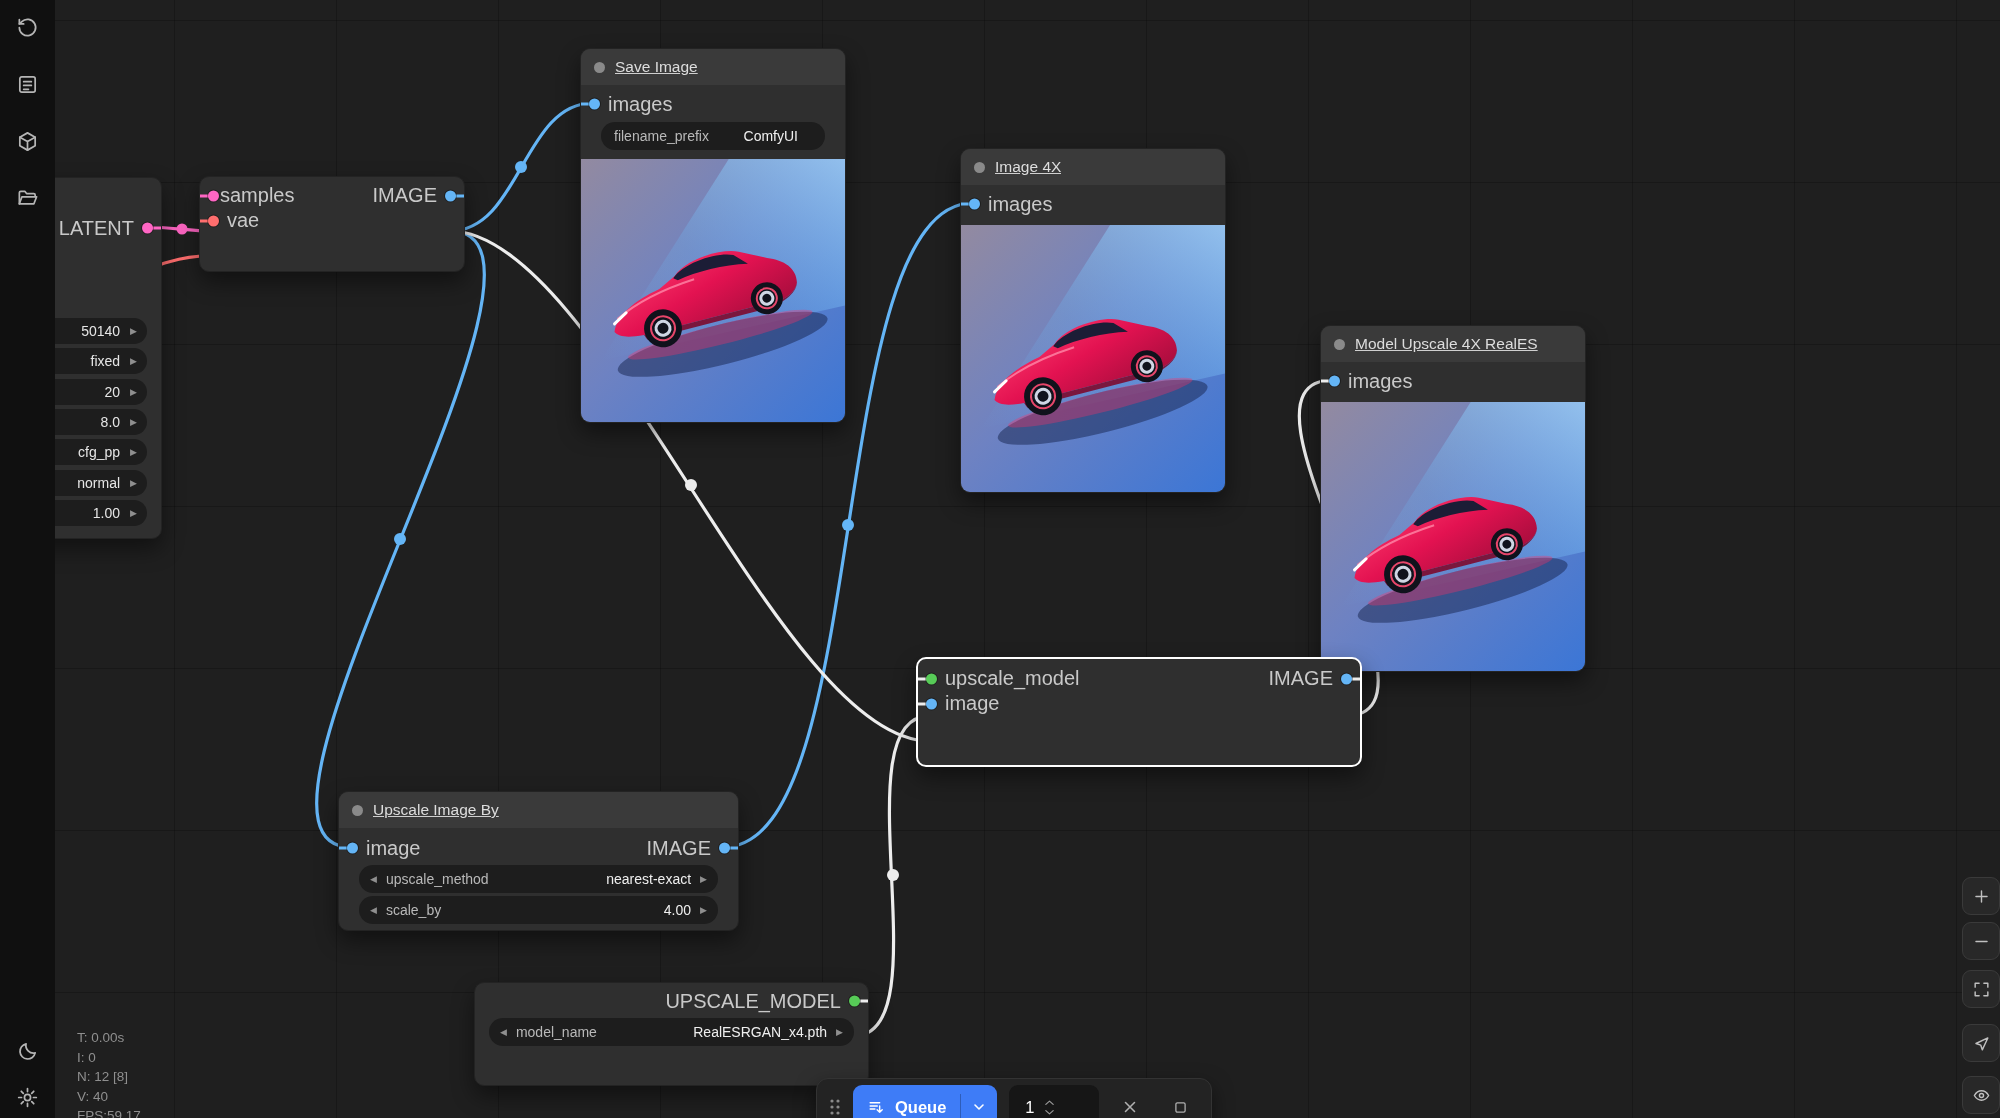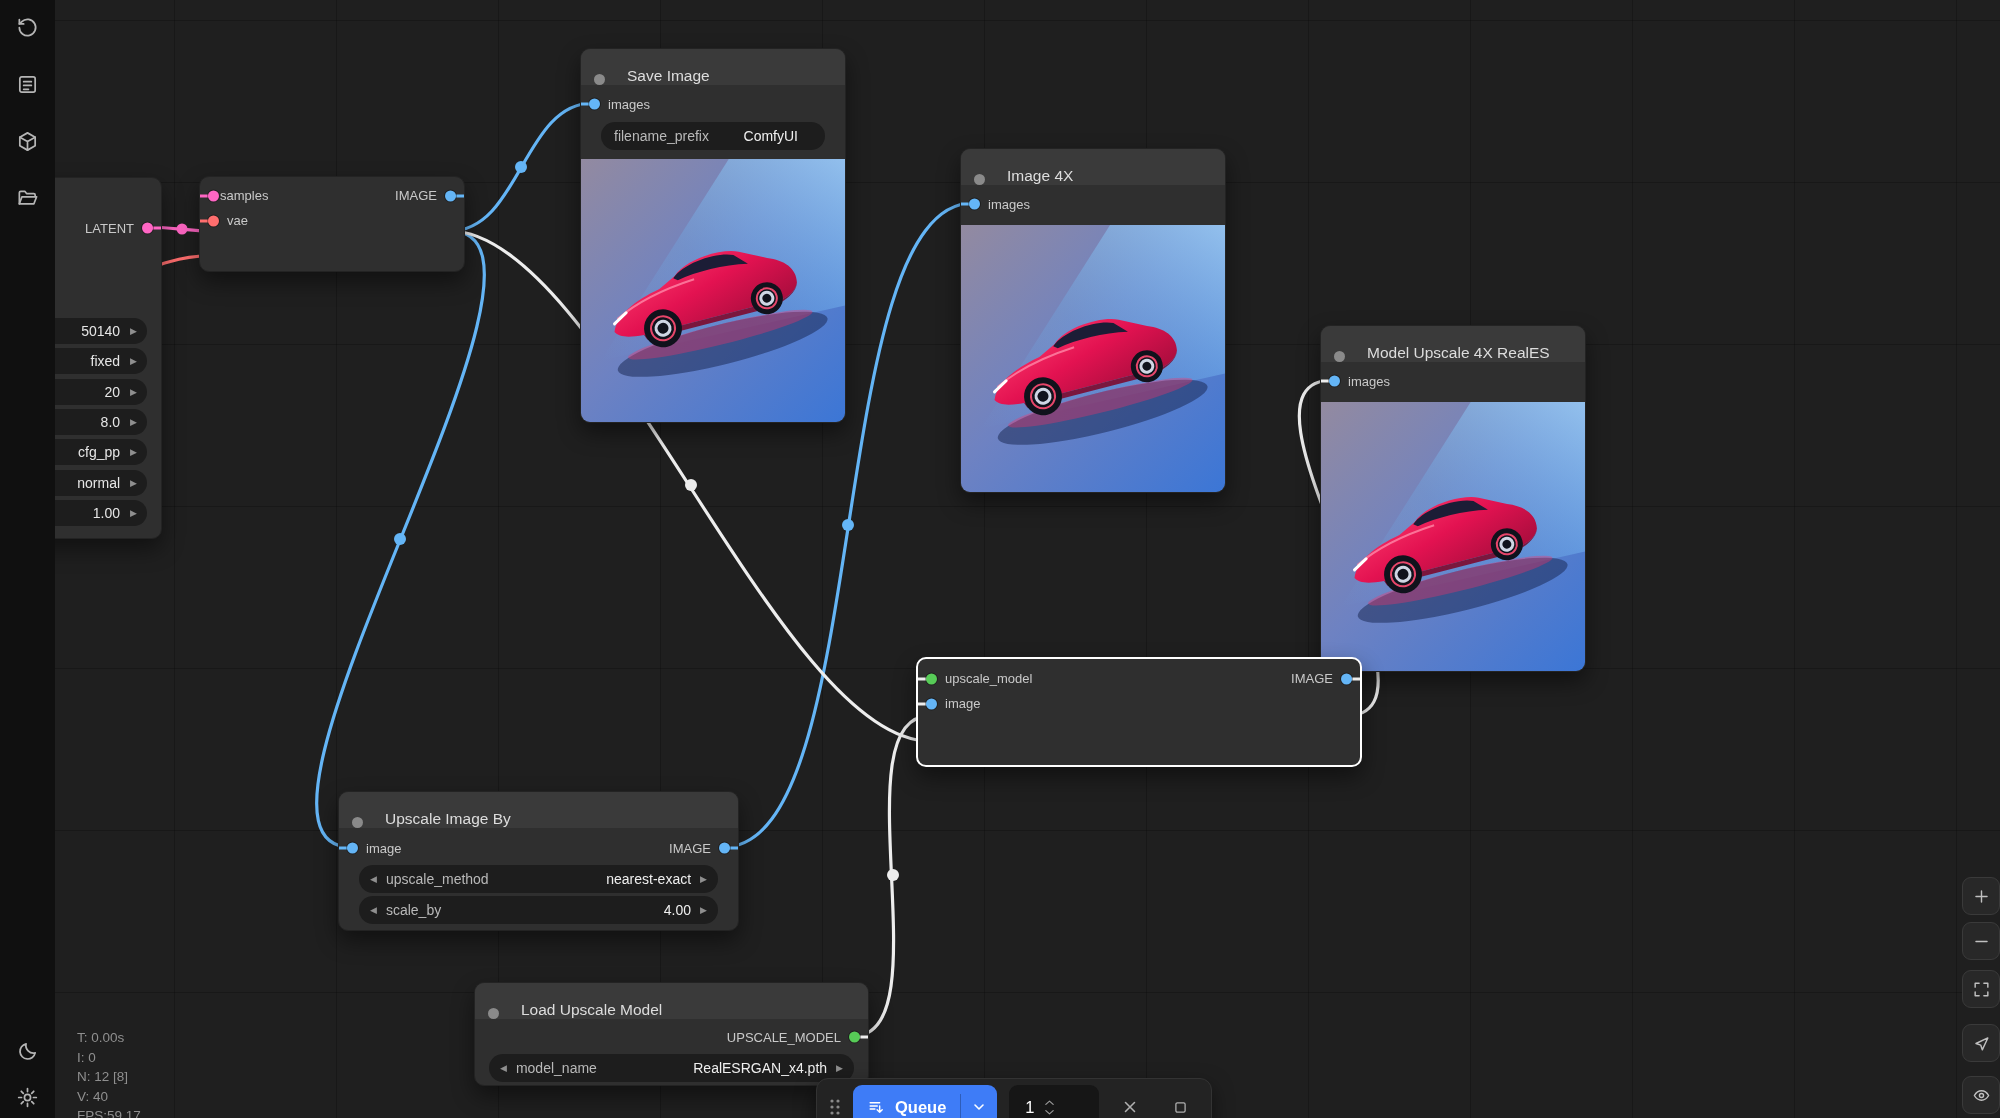--- a/index.html
+++ b/index.html
@@ -11,24 +11,24 @@
     font-family:"Liberation Sans",sans-serif;-webkit-font-smoothing:antialiased;}
   
   .links{position:absolute;inset:0;z-index:1;pointer-events:none;}
   .links path{fill:none;stroke-width:3.2px;stroke-linecap:round;}
   
   .node{position:absolute;z-index:2;background:#2f2f2f;border:1px solid #232323;
     border-radius:10px;box-shadow:0 10px 22px rgba(0,0,0,.45);color:#cfcfcf;}
   .node.selected{border:2px solid #ffffff;}
   .node.has-image{display:flex;flex-direction:column;}
   .node-header{height:36px;flex:0 0 36px;background:#3a3a3a;border-radius:9px 9px 0 0;
-    display:flex;align-items:flex-end;gap:22px;padding:0 13px;}
+    display:flex;align-items:center;gap:10px;padding:0 13px;text-decoration:underline;}
   .collapse-dot{width:11px;height:11px;border-radius:50%;background:#8a8a8a;flex:none;}
   .node-title{font-size:15.5px;color:#dddddd;white-space:nowrap;overflow:hidden;}
-  .slot-row{position:relative;display:flex;align-items:center;padding:0 27px;font-size:13px;color:#c9c9c9;}
+  .slot-row{position:relative;display:flex;align-items:center;padding:0 27px;font-size:20px;color:#c9c9c9;}
   .dot{position:absolute;width:11px;height:11px;border-radius:50%;top:50%;transform:translateY(-50%);box-shadow:0 0 0 1px rgba(0,0,0,.35);}
   .dot.in{left:8px;} .dot.out{right:8px;}
   .stub{position:absolute;height:3px;width:15px;top:50%;transform:translateY(-50%);}
   .stub.in{left:0;} .stub.out{right:0;}
   .c-blue{background:#64b5f6;} .c-pink{background:#ff66c4;} .c-red{background:#ff6e6e;}
   .c-green{background:#57cb57;} .s-blue{background:#64b5f6;} .s-pink{background:#ff66c4;}
   .s-red{background:#ff6e6e;} .s-white{background:#ededed;}
   .out-label{margin-left:auto;}
   .widget{position:relative;display:flex;align-items:center;height:28px;background:#1d1d1d;
     border-radius:14px;margin:3px 20px 3px 20px;padding:0 11px;font-size:14px;color:#b9b9b9;}
@@ -281,24 +281,20 @@
     </div>
     <div class="widget">
       <span class="arrow">◀</span>
       <span class="w-label">scale_by</span>
       <span class="w-value">4.00</span>
       <span class="arrow">▶</span>
     </div>
   </div>
 
   <div class="node" id="node-load-upscale" style="left:474px;top:982px;width:393px;height:102px;">
-    <div class="node-header">
-      <span class="collapse-dot"></span>
-      <span class="node-title">Load Upscale Model</span>
-    </div>
     <div class="slot-row" style="height:28px;margin-top:4px;">
       <span class="out-label">UPSCALE_MODEL</span>
       <span class="stub out s-white"></span>
       <span class="dot out c-green"></span>
     </div>
     <div class="widget" style="margin-left:14px;margin-right:14px;">
       <span class="arrow">◀</span>
       <span class="w-label">model_name</span>
       <span class="w-value">RealESRGAN_x4.pth</span>
       <span class="arrow">▶</span>

